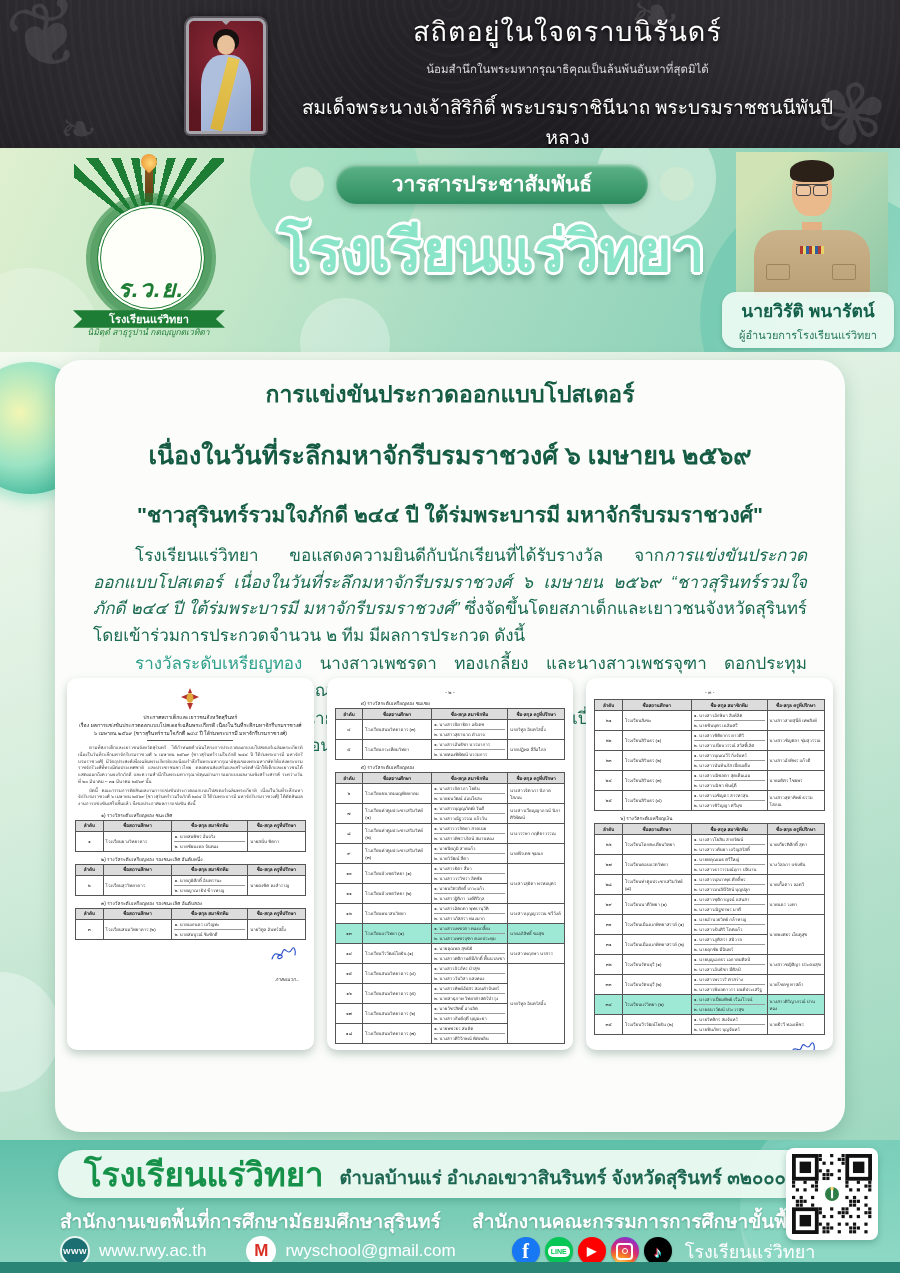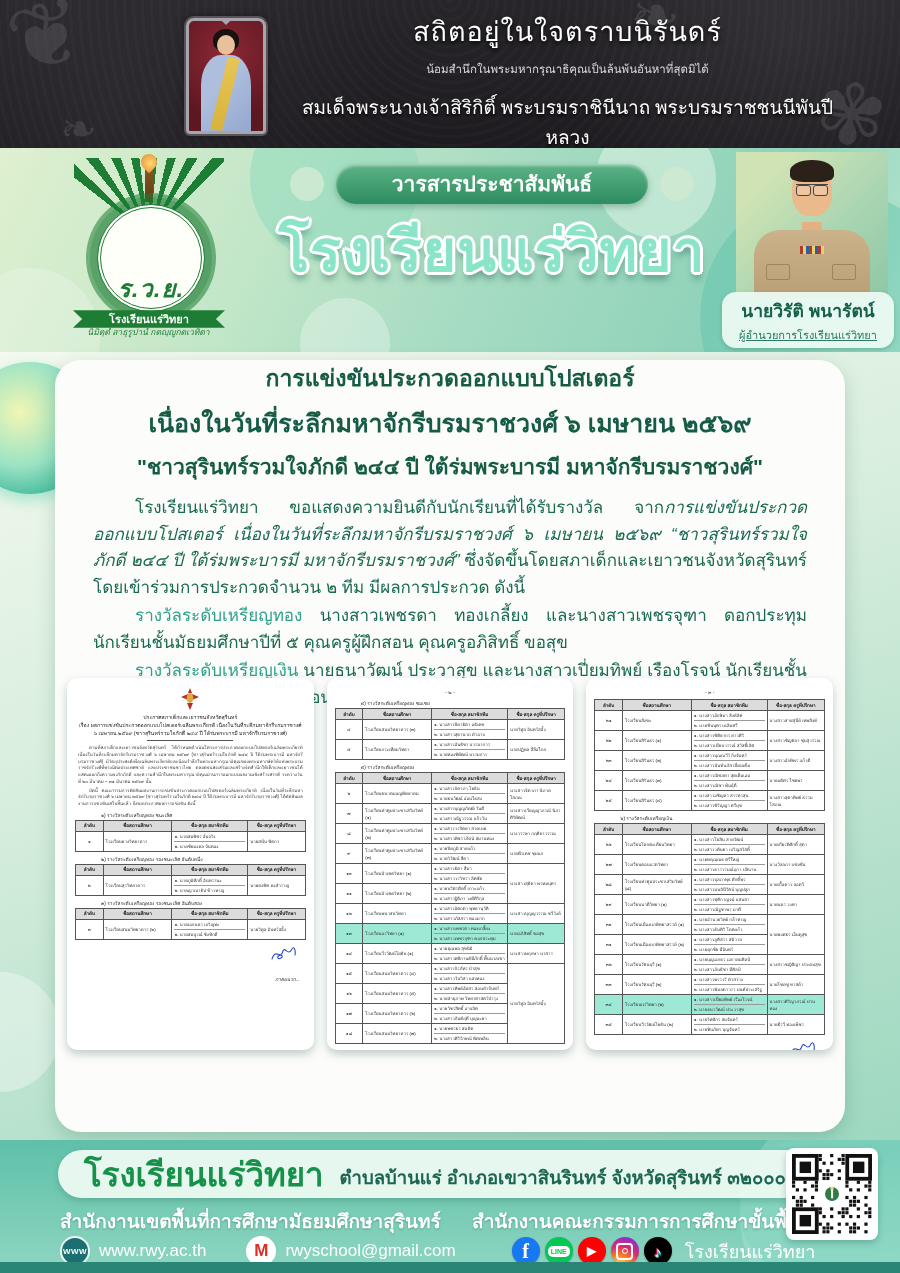--- a/index.html
+++ b/index.html
@@ -79,31 +79,31 @@
   .d-hair{position:absolute;left:54px;top:8px;width:44px;height:22px;border-radius:50% 50% 30% 30%;background:#2c2119;}
   .d-glass{position:absolute;left:60px;top:32px;width:32px;height:9px;border-top:1.5px solid #444;}
   .d-glass:before,.d-glass:after{content:"";position:absolute;top:0;width:13px;height:9px;border:1.5px solid #444;border-radius:3px;background:rgba(255,255,255,.18);}
   .d-glass:before{left:0;} .d-glass:after{right:0;}
   .d-pocket{position:absolute;left:30px;bottom:18px;width:22px;height:14px;border:1px solid #9b855c;border-radius:2px;}
   .d-pocket2{left:96px;}
   .d-badge{position:absolute;left:64px;bottom:44px;width:24px;height:8px;background:repeating-linear-gradient(90deg,#b03a2e 0 3px,#e9d26a 3px 6px,#2e5fa3 6px 9px);}
   .d-card{position:absolute;right:6px;bottom:4px;width:168px;padding:5px 2px 4px;border-radius:14px;
     background:rgba(235,250,242,.95);box-shadow:0 2px 4px rgba(31,96,74,.25);text-align:center;}
   .d-name{font-size:17.5px;font-weight:bold;color:#15604b;}
-  .d-title{font-size:11px;color:#2a7a5f;margin-top:1px;text-decoration:underline;}
+  .d-title{font-size:11px;color:#2a7a5f;margin-top:1px;}
 
   
   .content{position:absolute;left:0;top:352px;width:900px;height:788px;
     background:linear-gradient(160deg,#f3f9ee 0%,#d8eedd 40%,#b4e0cb 75%,#9ed8c0 100%);}
   .deco-ball{position:absolute;left:-36px;top:10px;width:132px;height:132px;border-radius:50%;
     background:radial-gradient(circle at 42% 38%,#f2f6b4 0%,#9ae3c4 48%,#41b89a 80%);box-shadow:0 6px 14px rgba(38,199,155,.35);}
   .deco-ball2{position:absolute;left:-60px;top:620px;width:120px;height:120px;border-radius:50%;background:rgba(255,255,255,.35);}
   .card{position:absolute;left:55px;top:8px;width:790px;height:772px;border-radius:26px;
     background:#fcfdfb;box-shadow:0 6px 18px rgba(46,110,88,.25);}
-  .a-title{text-align:center;font-weight:bold;color:#165c45;}
+  .a-title{padding-top:16px;text-align:center;font-weight:bold;color:#165c45;}
   .a-t1{font-size:23px;}
   .a-t2{font-size:25px;margin-top:7px;}
   .a-t3{font-size:21px;margin-top:7px;}
   .a-body{margin:12px 38px 0;font-size:17px;color:#1a6a52;line-height:1.56;text-align:justify;}
   .a-p{text-indent:42px;}
   .a-p + .a-p{margin-top:2px;}
   .ital{font-style:italic;}
   .lead{color:#2fa08b;}
 
   

